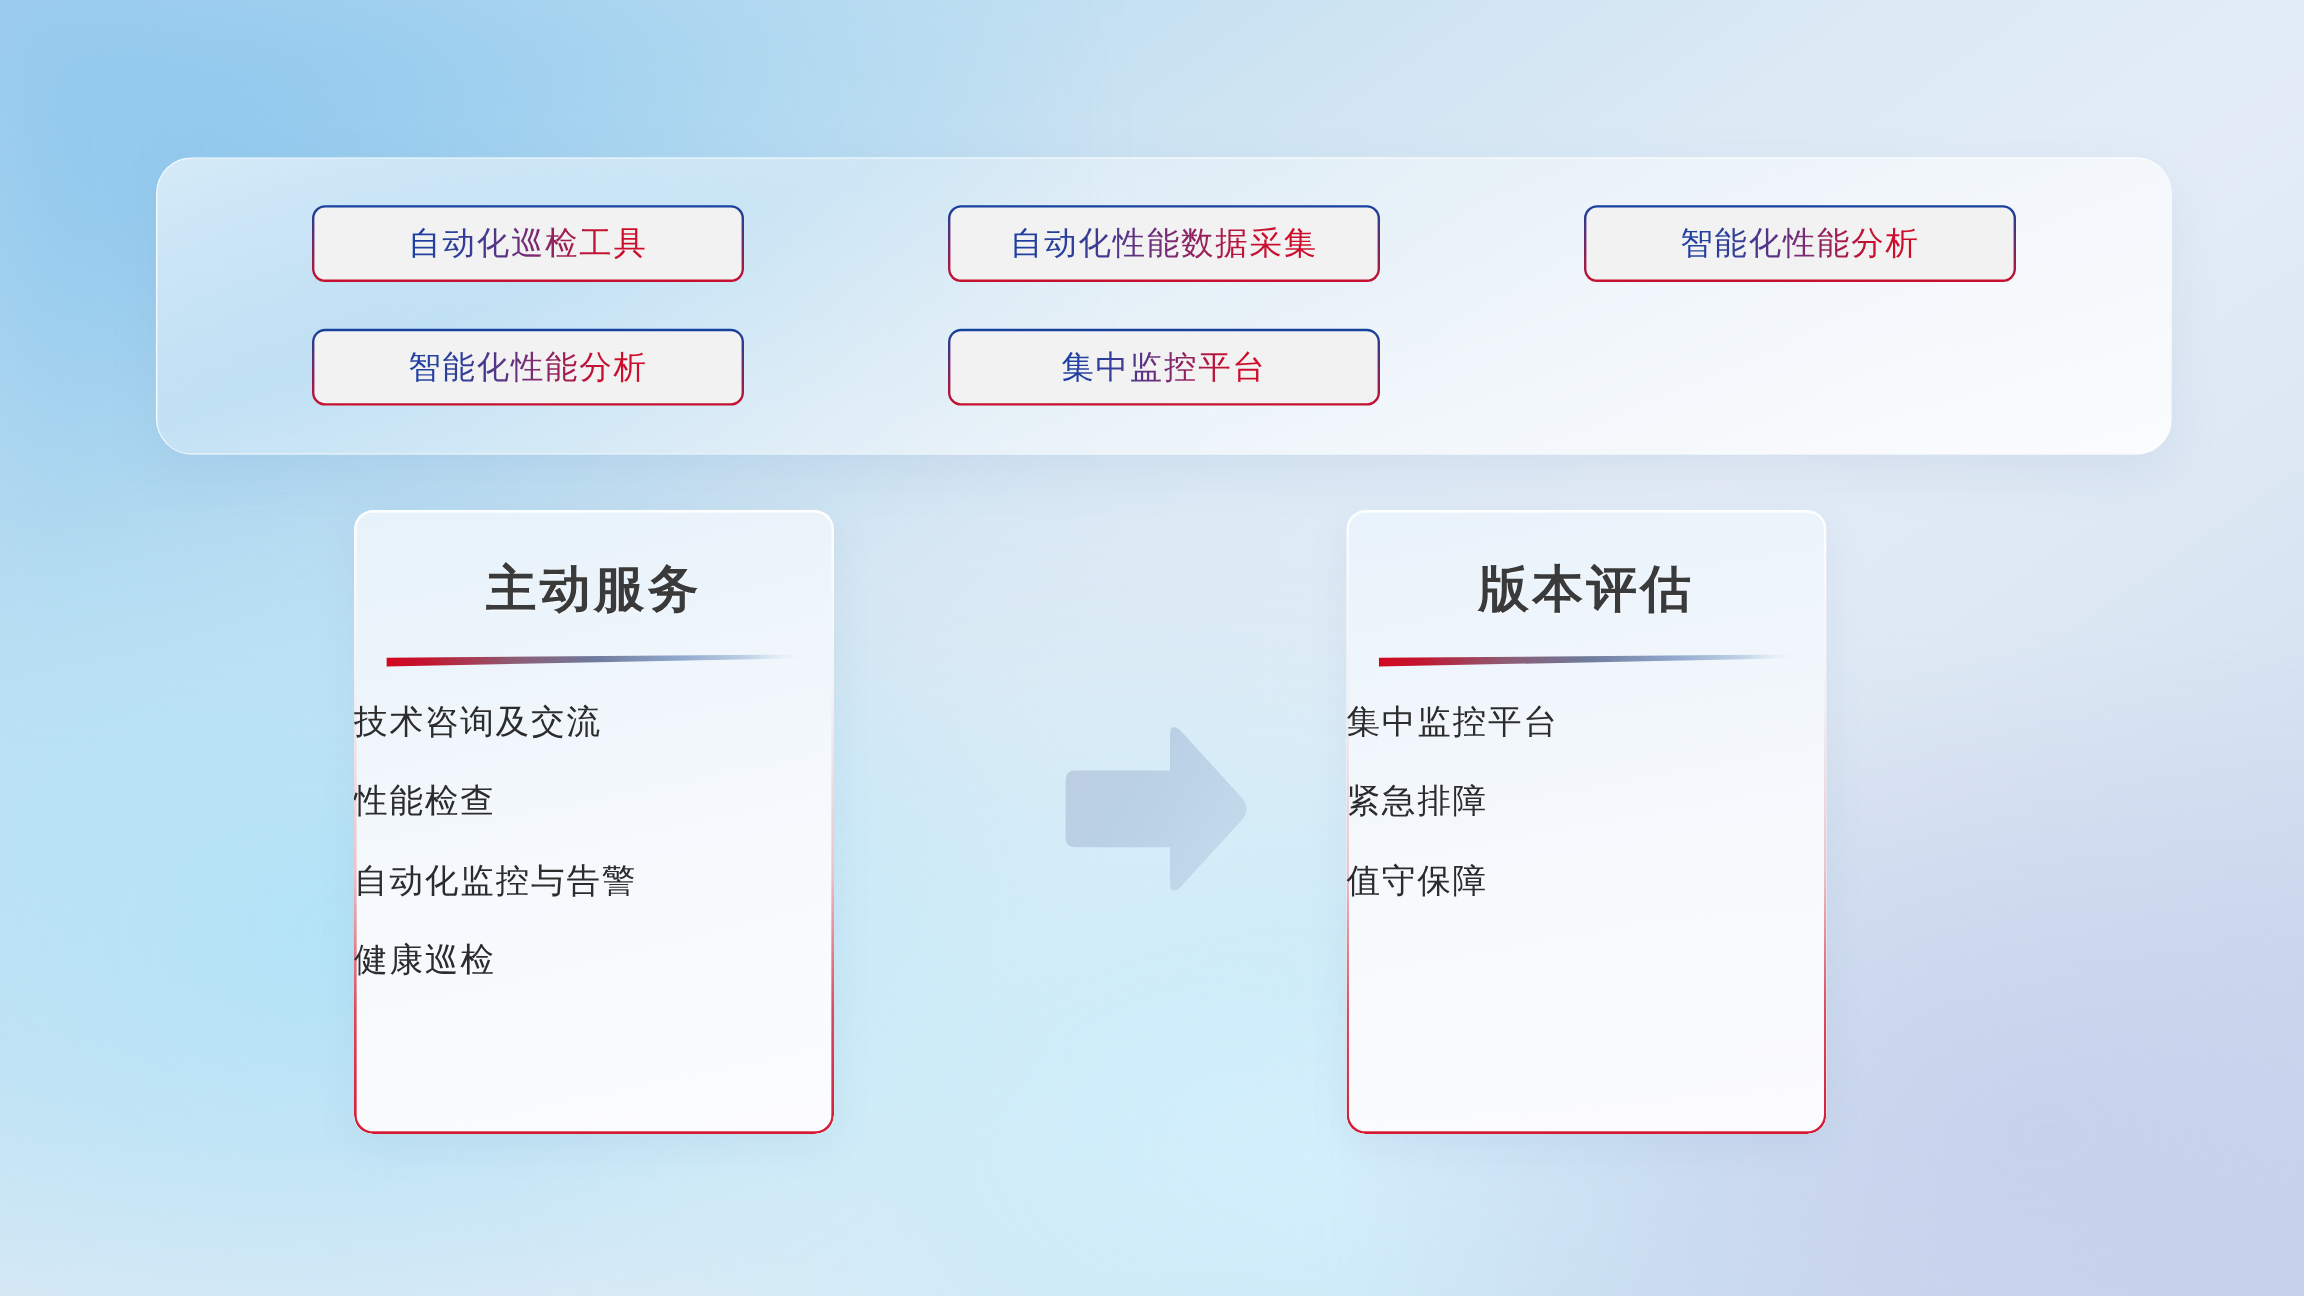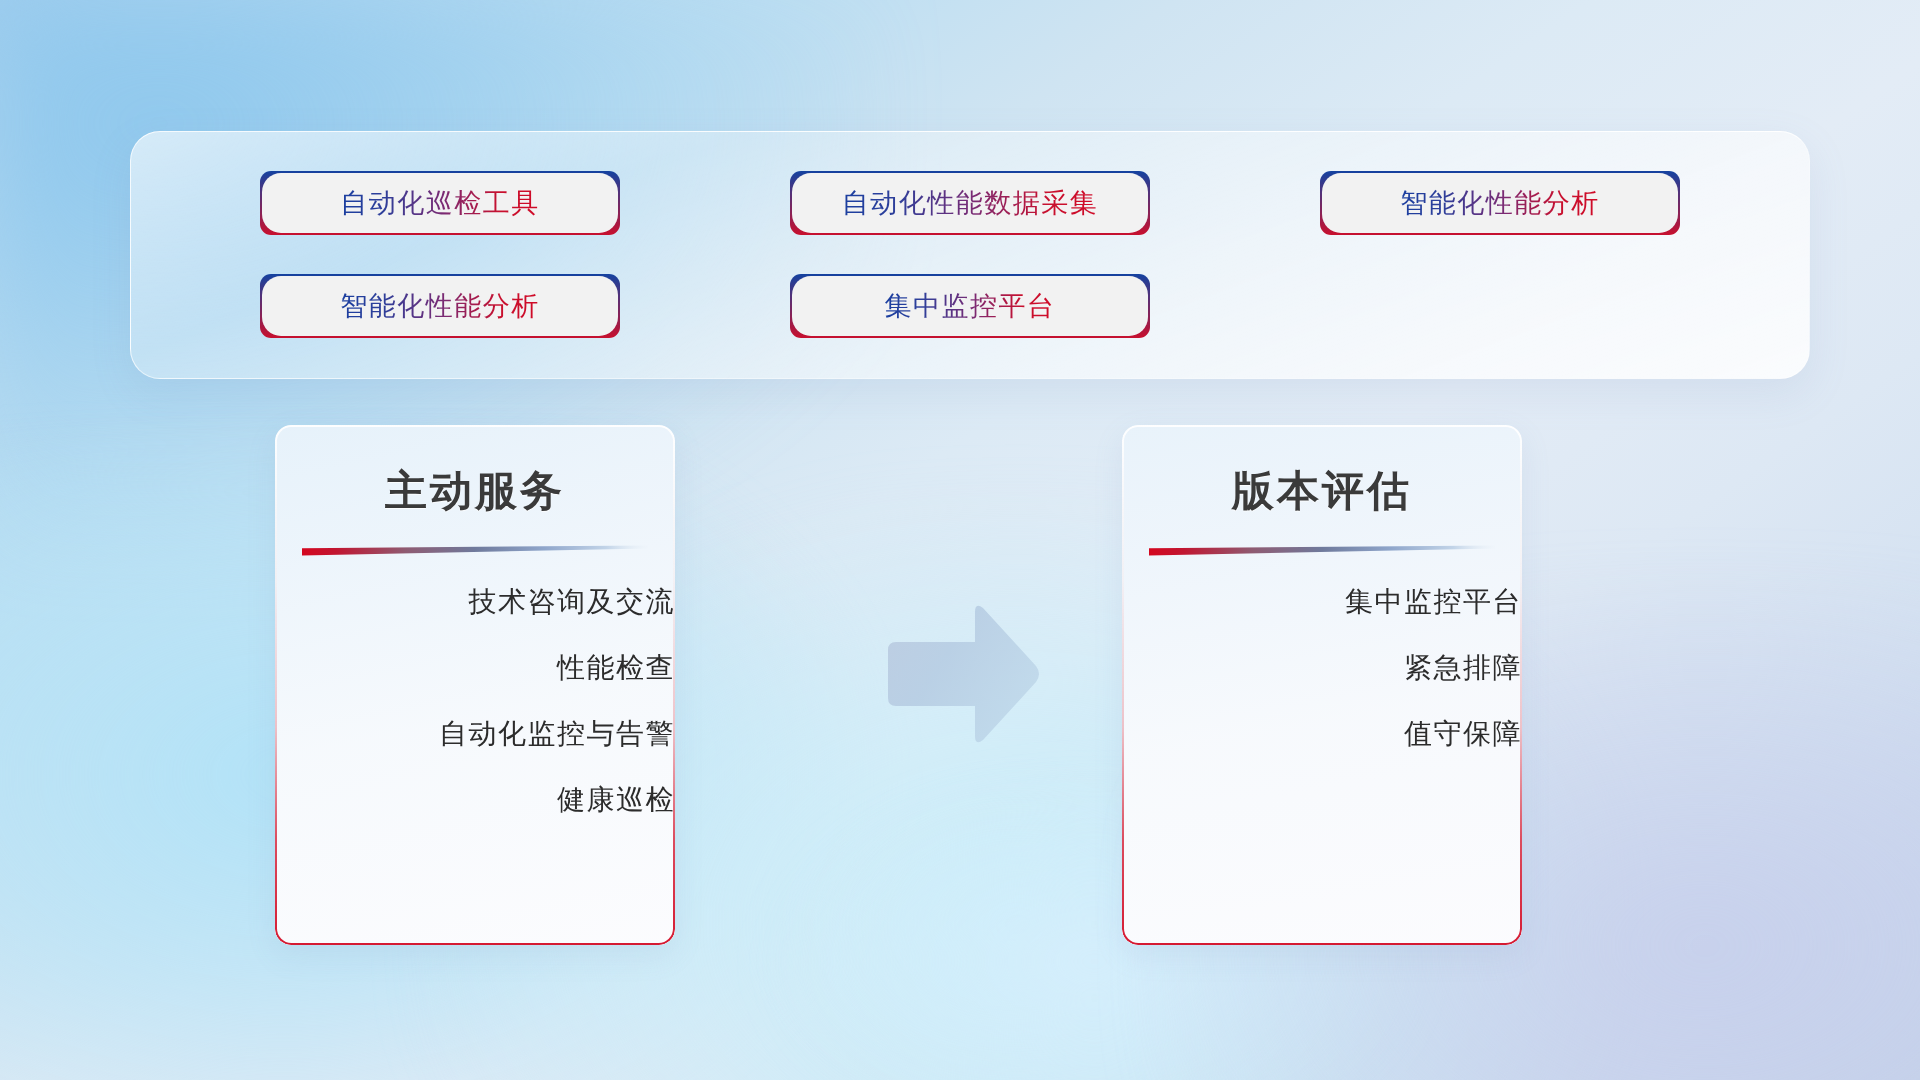--- a/index.html
+++ b/index.html
@@ -98,21 +98,21 @@
     width: 360px;
     height: 64px;
     border-radius: 11px;
     background: linear-gradient(#1442a0, #c8102e);
     padding: 2px;
     box-sizing: border-box;
     display: flex;
   }
   .pill-inner {
     flex: 1;
-    border-radius: 19px;
+    border-radius: 9px;
     background: #f2f2f2;
     display: flex;
     align-items: center;
     justify-content: center;
   }
   .pill-text {
     font-size: 27px;
     letter-spacing: 1.5px;
     font-weight: 400;
     background: linear-gradient(90deg, #1b3fa0 0%, #2f3f9a 22%, #7b2a73 52%, #c8102e 80%, #d00a27 100%);
@@ -148,21 +148,21 @@
         rgba(244,236,238,0.55) 30%,
         rgba(233,170,178,0.7) 58%,
         rgba(216,60,80,0.92) 80%,
         #d51a32 100%);
     -webkit-mask: linear-gradient(#000 0 0) content-box, linear-gradient(#000 0 0);
     -webkit-mask-composite: xor;
     mask: linear-gradient(#000 0 0) content-box, linear-gradient(#000 0 0);
     mask-composite: exclude;
     pointer-events: none;
   }
-  #card-active { left: 275px; }
+  #card-active { left: 295px; }
   #card-passive { left: 1122px; }
 
   .card-title {
     position: relative;
     text-align: center;
     margin: 38px 0 0 0;
     font-size: 42px;
     font-weight: bold;
     letter-spacing: 3px;
     color: #3a3a3a;
@@ -174,21 +174,21 @@
     width: 346px;
     height: 11px;
   }
   .card-rule svg { display: block; }
 
   .card-list {
     position: relative;
     margin: 28px 0 0 0;
     padding: 0;
     list-style: none;
-    text-align: right;
+    text-align: left;
   }
   .card-list li {
     font-size: 28px;
     letter-spacing: 1.5px;
     color: #2c2c2c;
     margin: 0 0 31px 0;
     line-height: 1.25;
   }
   .card-list li:last-child { margin-bottom: 0; }
 

